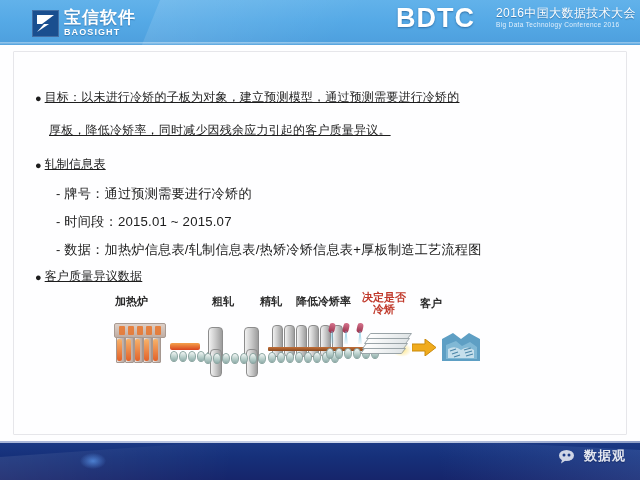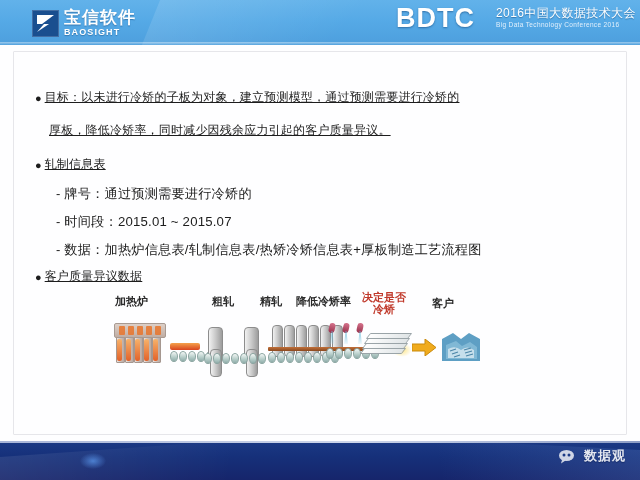--- a/index.html
+++ b/index.html
@@ -268,21 +268,21 @@
     </div>
 
     <div id="diagram">
 
       <div class="dlabel" style="left:15px;top:0;">加热炉</div>
       <div class="dlabel" style="left:112px;top:0;">粗轧</div>
       <div class="dlabel" style="left:160px;top:0;">精轧</div>
       <div class="dlabel" style="left:196px;top:0;">降低冷矫率</div>
       <div class="dlabel red" style="left:262px;top:-4px;">决定是否</div>
       <div class="dlabel red" style="left:273px;top:8px;">冷矫</div>
-      <div class="dlabel" style="left:332px;top:2px;">客户</div>
+      <div class="dlabel" style="left:320px;top:2px;">客户</div>
 
       <div class="dstage" style="left:14px;top:28px;">
         <div class="furnace">
           <div class="fur-col" style="left:2px;"></div>
             <div class="fur-hot" style="left:3px;"></div>
           <div class="fur-col" style="left:11px;"></div>
             <div class="fur-hot" style="left:12px;"></div>
           <div class="fur-col" style="left:20px;"></div>
             <div class="fur-hot" style="left:21px;"></div>
           <div class="fur-col" style="left:29px;"></div>

